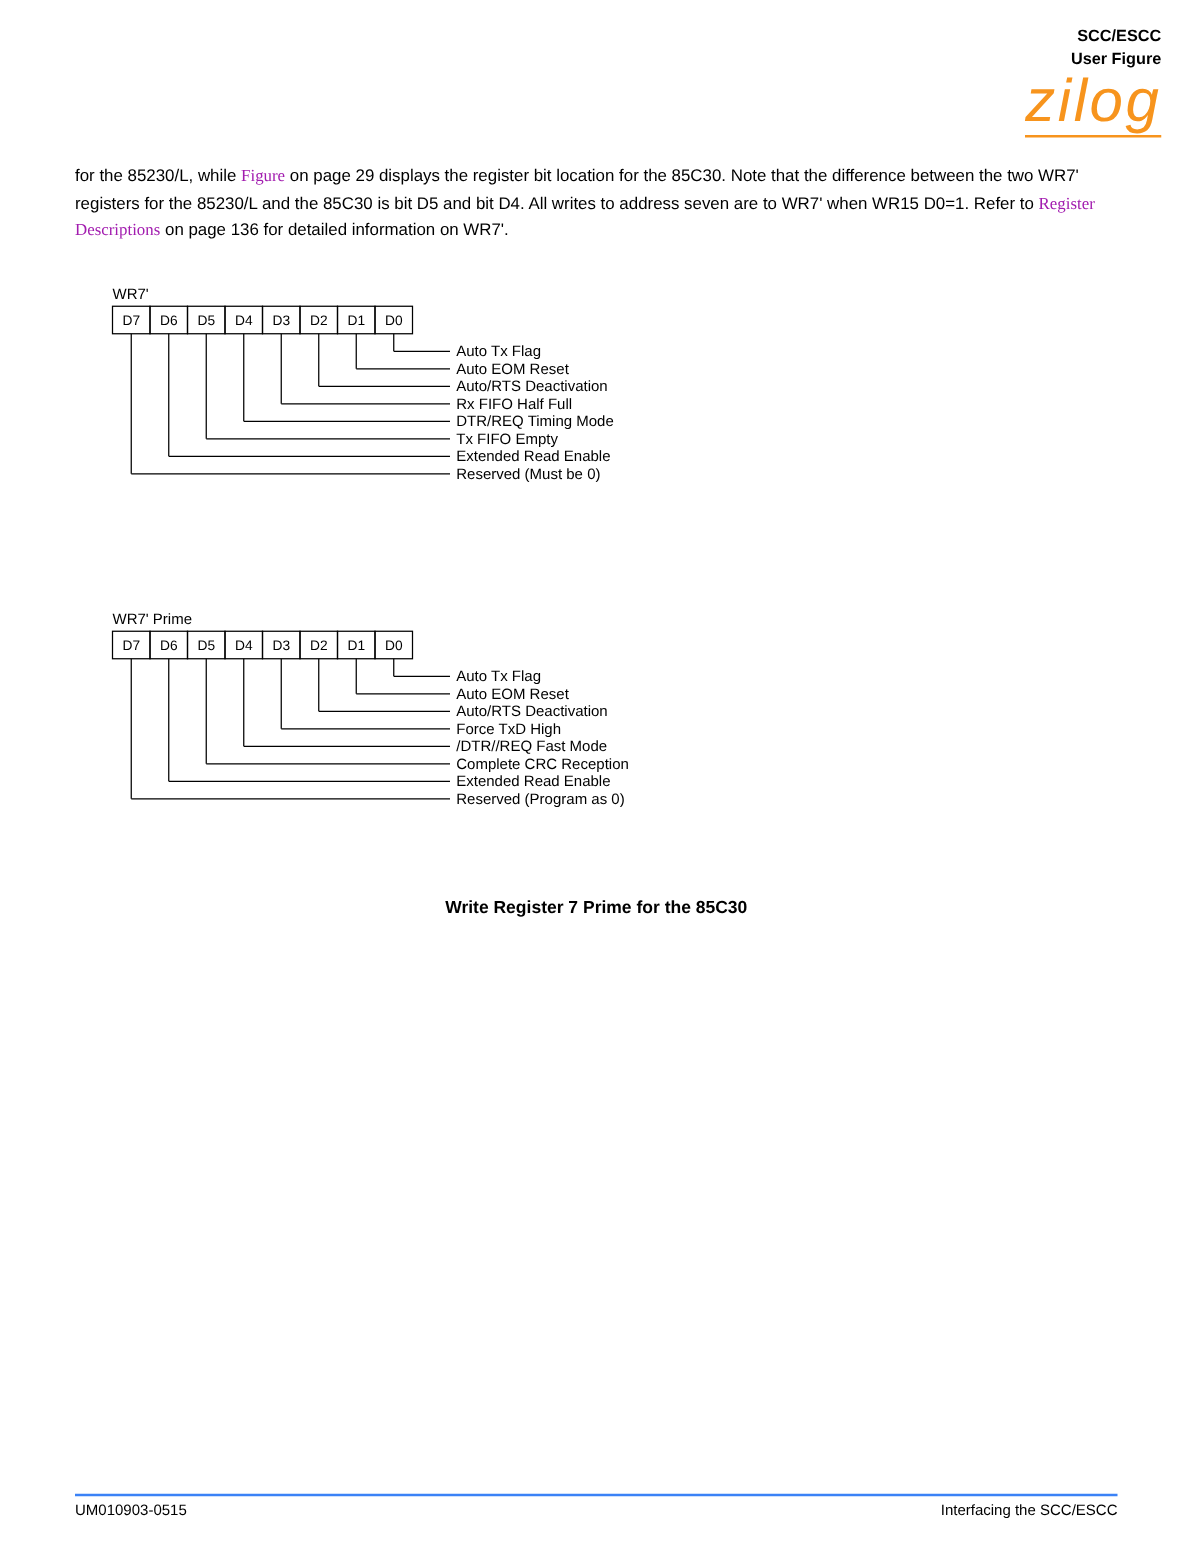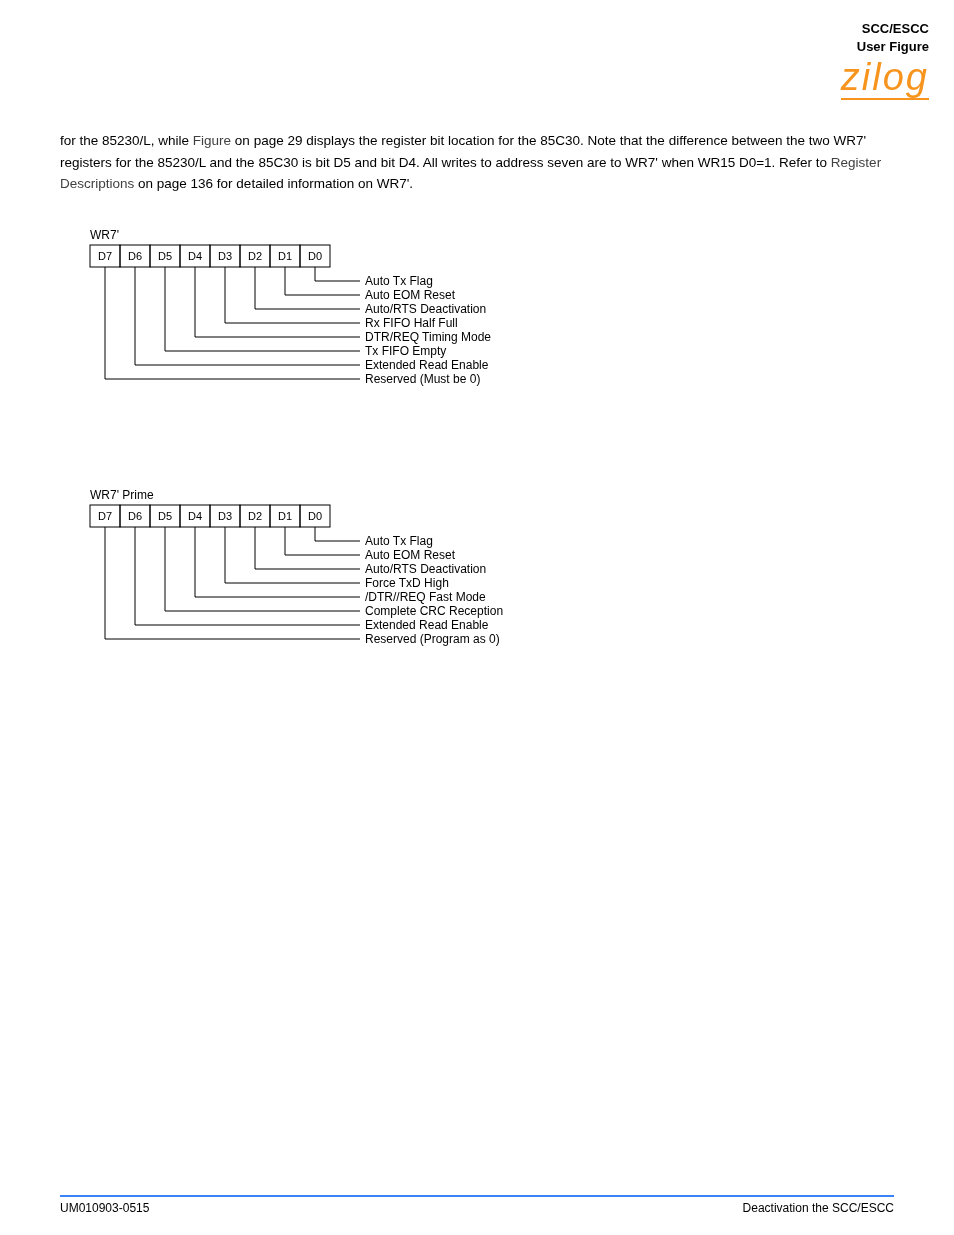--- a/index.html
+++ b/index.html
@@ -19,21 +19,21 @@
       top: 20px;
       right: 25px;
       text-align: right;
     }
     .header-title {
       font-size: 13px;
       font-weight: bold;
       line-height: 1.4;
     }
     .zilog-logo {
-      font-size: 38px;
+      font-size: 48px;
       color: #f7941d;
       font-style: italic;
       font-weight: 300;
       letter-spacing: 2px;
       line-height: 1;
       margin-top: 2px;
     }
     .header-line {
       border-bottom: 2px solid #f7941d;
       margin-top: 2px;
@@ -47,22 +47,23 @@
       right: 60px;
     }
 
     .intro-text {
       font-size: 13.5px;
       line-height: 1.6;
       margin-bottom: 30px;
     }
 
     .intro-text a, .link {
-      color: #404040;
+      color: #a21caf;
       text-decoration: none;
+      font-family: Liberation Serif, serif;
     }
 
     
     .diagram-section {
       margin-bottom: 40px;
     }
 
     .diagram-caption {
       text-align: center;
       font-weight: bold;
@@ -230,20 +231,21 @@
 
         <line x1="55" y1="42" x2="55" y2="140" stroke="#000" stroke-width="1"></line>
         <line x1="55" y1="140" x2="280" y2="140" stroke="#000" stroke-width="1"></line>
         <text x="285" y="144" font-size="12" font-family="Arial">Extended Read Enable</text>
 
         <line x1="25" y1="42" x2="25" y2="154" stroke="#000" stroke-width="1"></line>
         <line x1="25" y1="154" x2="280" y2="154" stroke="#000" stroke-width="1"></line>
         <text x="285" y="158" font-size="12" font-family="Arial">Reserved (Program as 0)</text>
       </svg>
     </div>
+    <div class="diagram-caption">Write Register 7 Prime for the 85C30</div>
   </div>
 
 </div>
 
 <div class="footer">
   <span>UM010903-0515</span>
-  <span>Deactivation the SCC/ESCC</span>
+  <span>Interfacing the SCC/ESCC</span>
 </div>
 
 </body></html>

